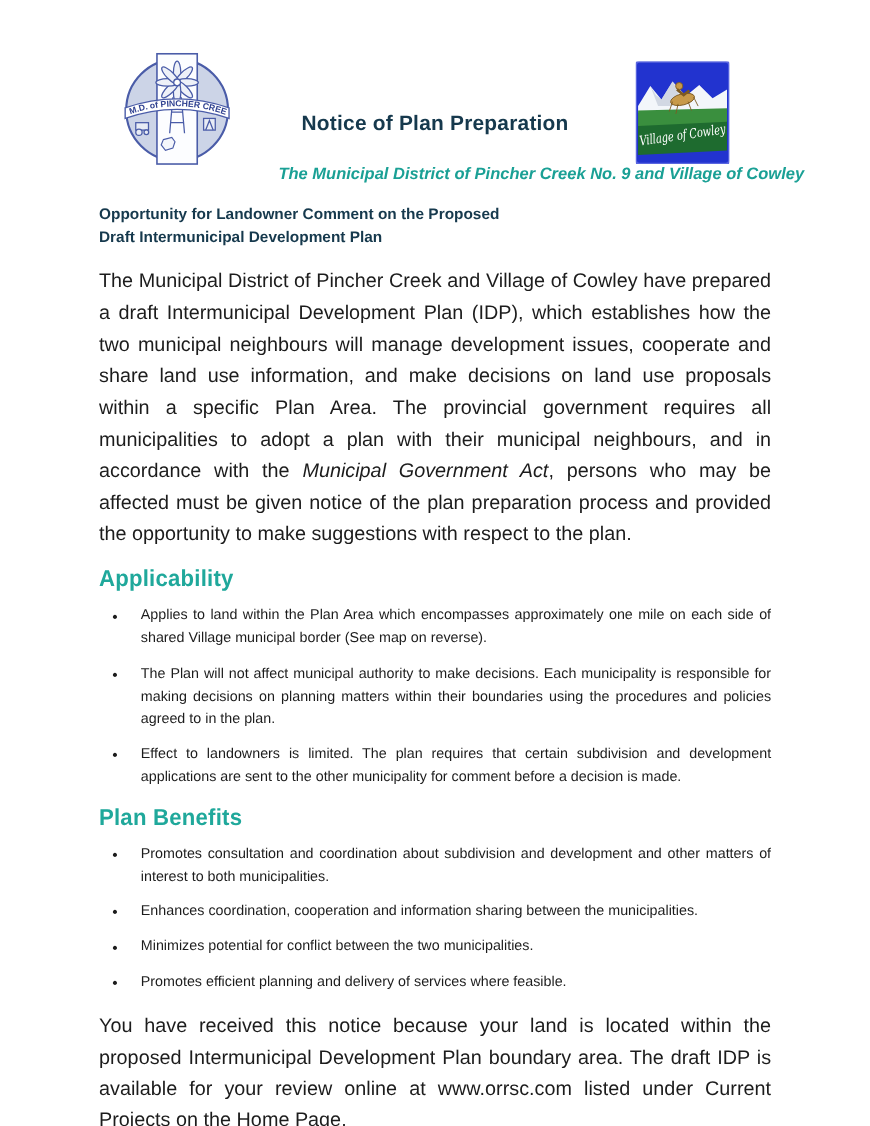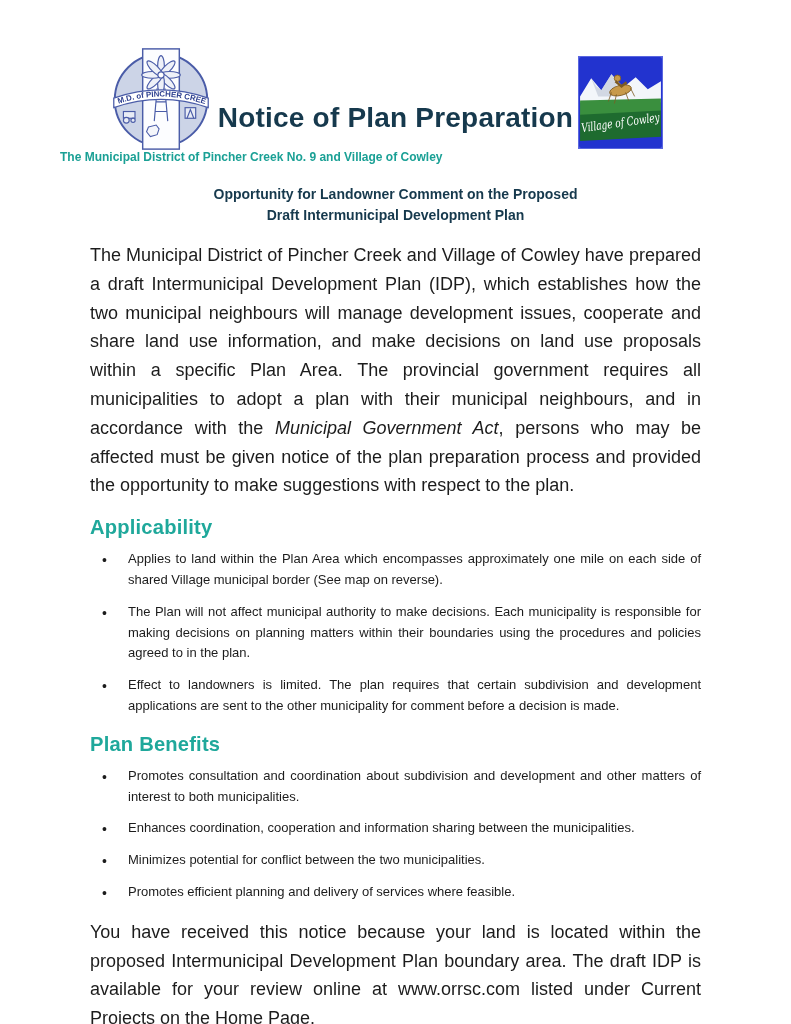--- a/index.html
+++ b/index.html
@@ -25,33 +25,34 @@
     margin: 0 90px 0 90px;
     width: 611px;
   }
   
   .header { position: relative; height: 232px; }
   .md-logo { position: absolute; left: 18px; top: 46px; width: 106px; height: 106px; }
   .cowley-logo { position: absolute; right: 38px; top: 56px; width: 85px; height: 93px; }
   .doc-title {
     position: absolute; left: 0; right: 0; top: 102px;
     text-align: center;
-    font-size: 28px; font-weight: 700;
+    font-size: 19px; font-weight: 700;
     color: var(--title-dark);
     letter-spacing: 0.2px;
   }
   .doc-subtitle {
     position: absolute; left: -30px; right: -30px; top: 150px;
-    text-align: left;
-    font-size: 12px; font-weight: 700;
+    text-align: right;
+    font-size: 15px; font-weight: 700;
     color: var(--teal);
+    font-style: italic;
   }
   .doc-heading {
     position: absolute; left: 0; right: 0; top: 184px;
-    text-align: center;
+    text-align: left;
     font-size: 14px; font-weight: 700; line-height: 1.5;
     color: var(--title-dark);
   }
   
   .para {
     font-size: 18px;
     line-height: 1.6;
     text-align: justify;
     margin-top: 9px;
   }

